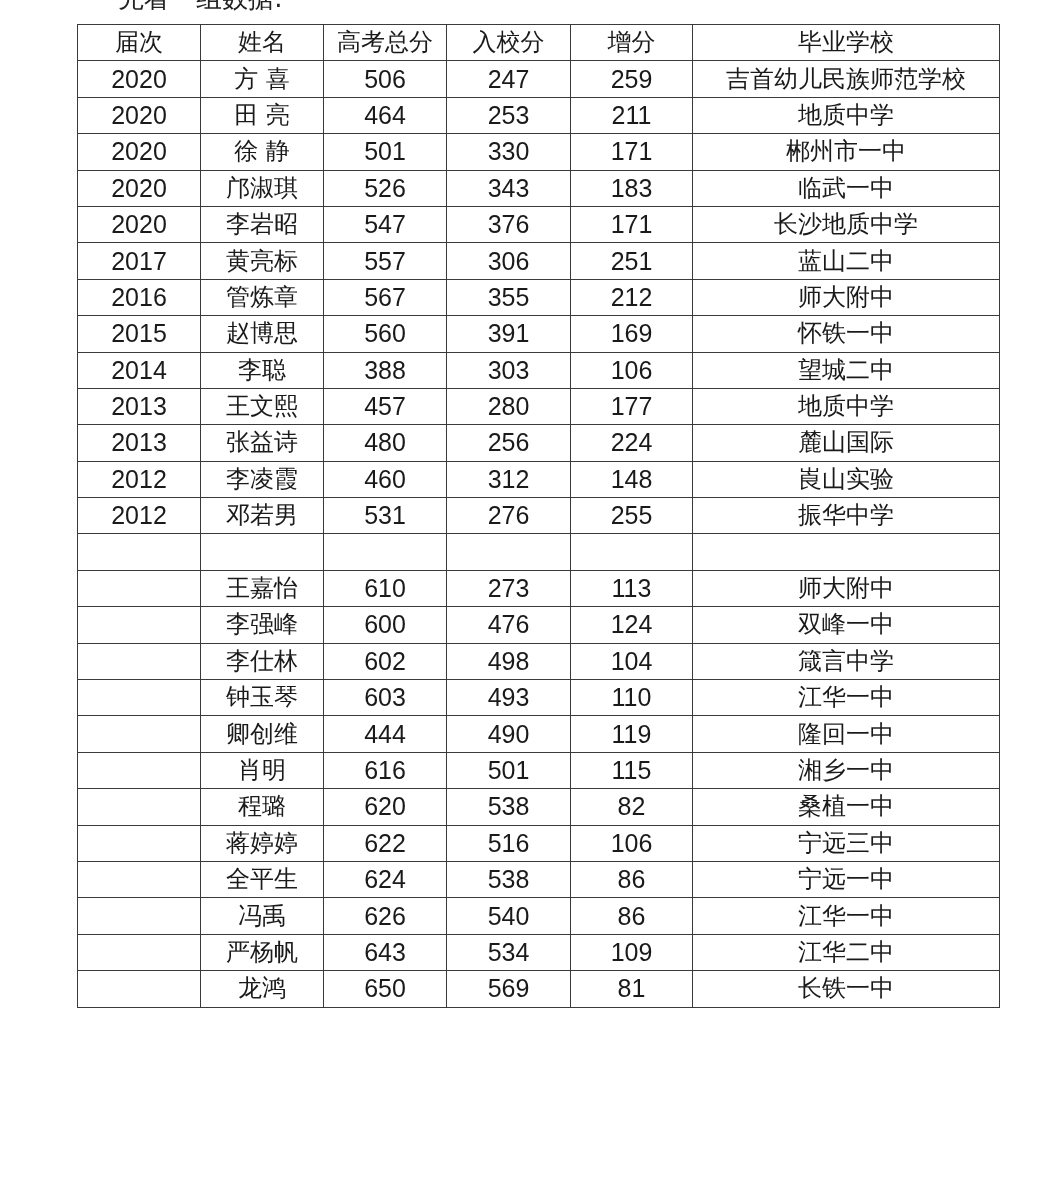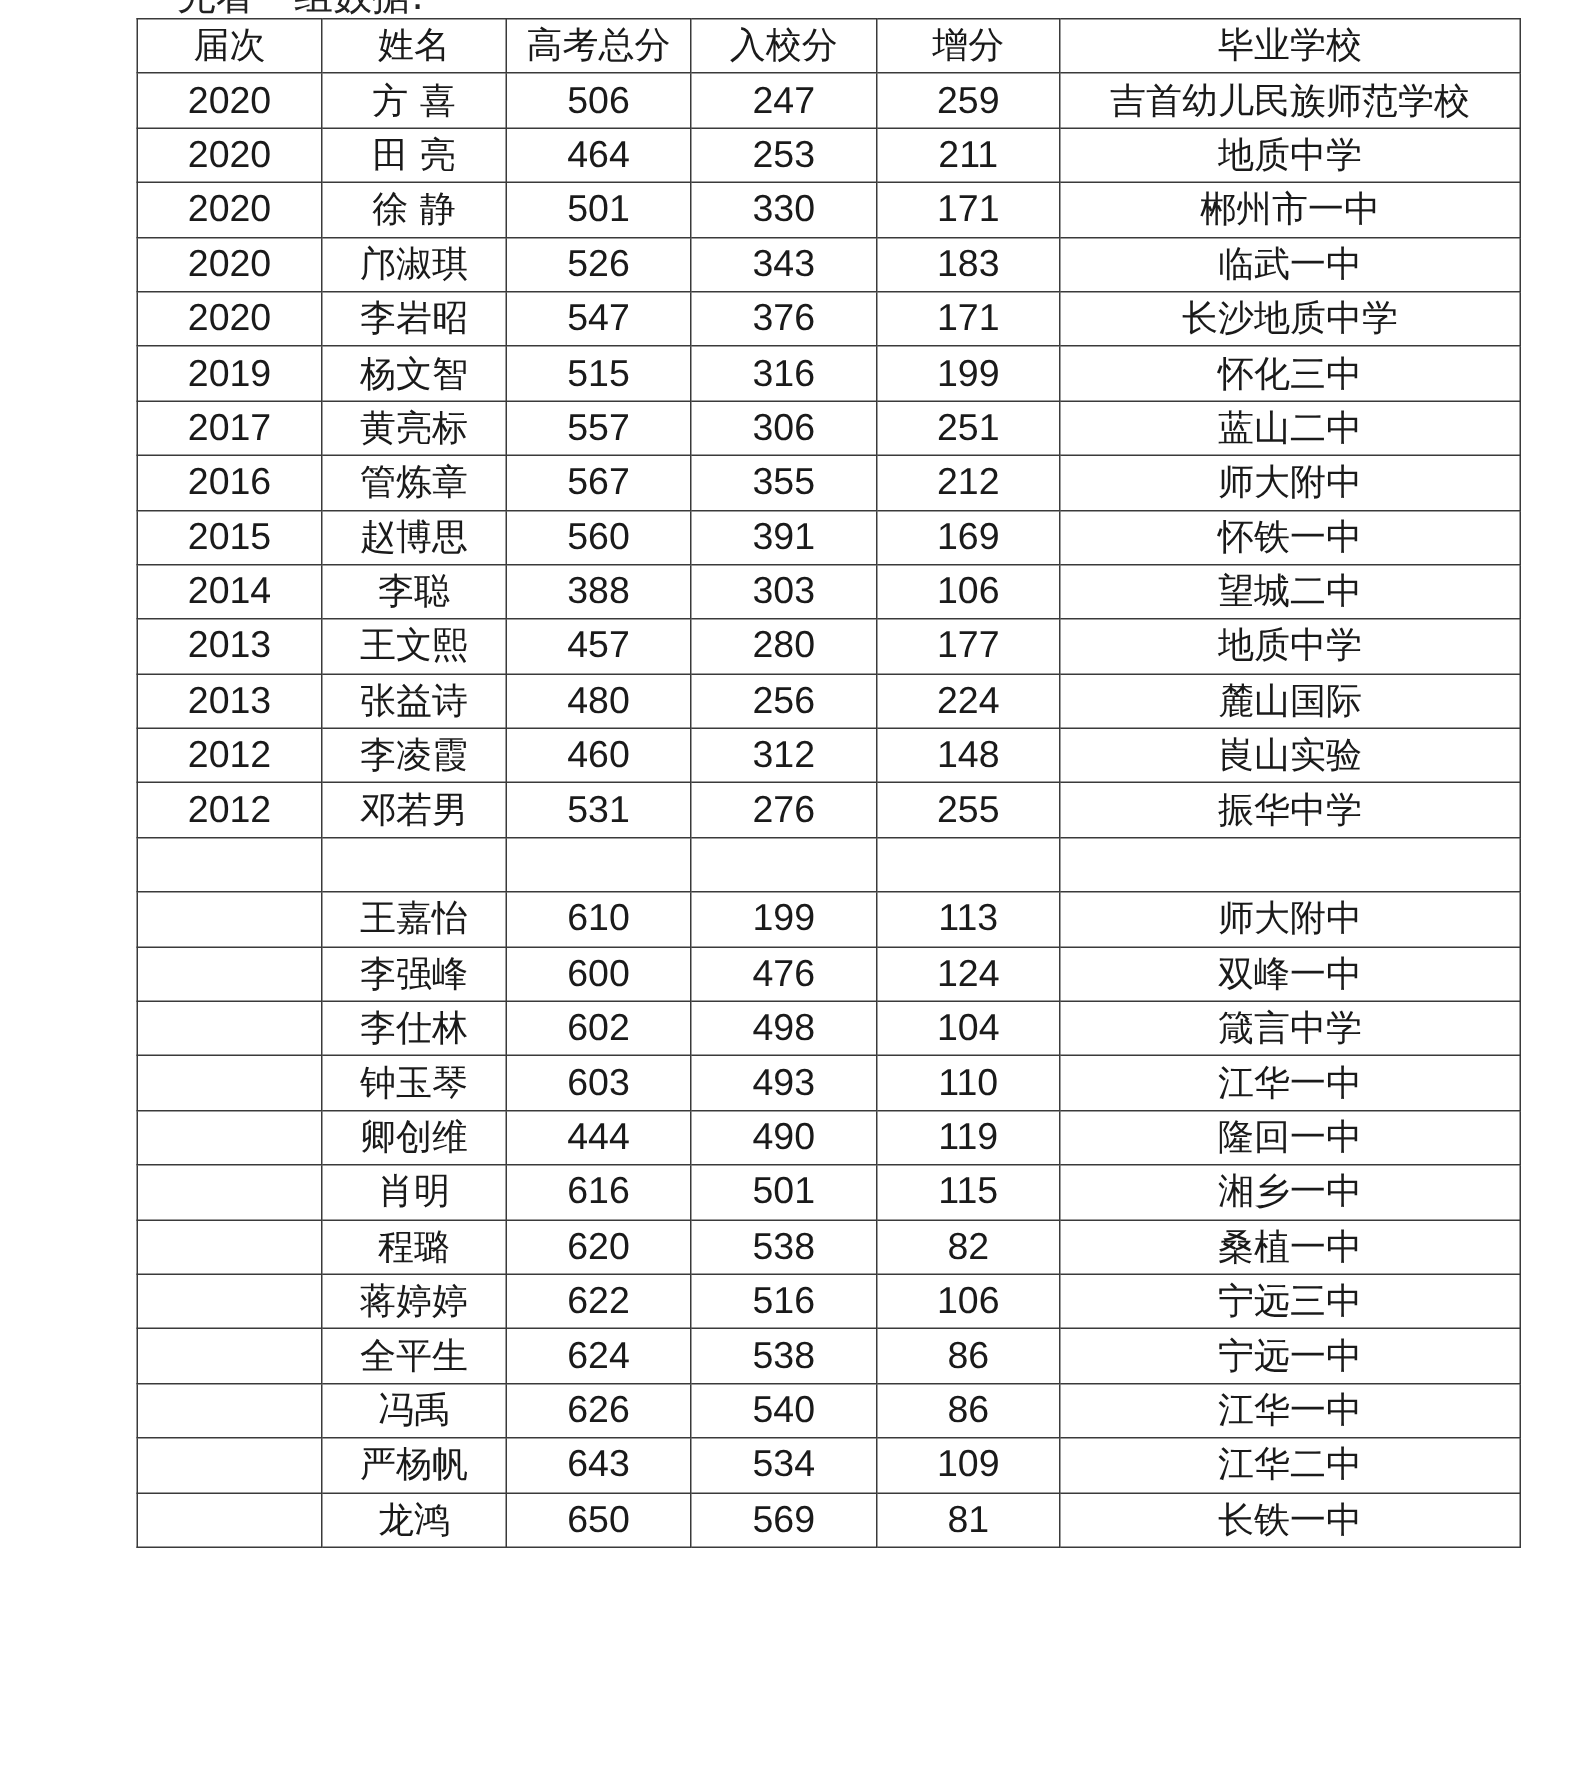--- a/index.html
+++ b/index.html
@@ -22,25 +22,24 @@
       height: 28px;
       font-size: 26px;
       line-height: 28px;
       color: #222;
       white-space: nowrap;
       overflow: hidden;
     }
     table.scores {
       position: absolute;
       left: 77px;
-      top: 12px;
+      top: 24px;
       border-collapse: collapse;
       table-layout: fixed;
       width: 922px;
-      margin-left: 14px;
     }
     table.scores col.c-year { width: 123px; }
     table.scores col.c-name { width: 123px; }
     table.scores col.c-total { width: 123px; }
     table.scores col.c-entry { width: 124px; }
     table.scores col.c-gain { width: 122px; }
     table.scores col.c-school { width: 307px; }
     table.scores th, table.scores td {
       border: 1.5px solid #3a3a3a;
       height: 35.4px;
@@ -117,28 +116,20 @@
       </tr>
       <tr>
         <td class="num">2020</td>
         <td>李岩昭</td>
         <td class="num">547</td>
         <td class="num">376</td>
         <td class="num">171</td>
         <td>长沙地质中学</td>
       </tr>
       <tr>
-        <td class="num">2019</td>
-        <td>杨文智</td>
-        <td class="num">515</td>
-        <td class="num">316</td>
-        <td class="num">199</td>
-        <td>怀化三中</td>
-      </tr>
-      <tr>
         <td class="num">2017</td>
         <td>黄亮标</td>
         <td class="num">557</td>
         <td class="num">306</td>
         <td class="num">251</td>
         <td>蓝山二中</td>
       </tr>
       <tr>
         <td class="num">2016</td>
         <td>管炼章</td>
@@ -200,21 +191,21 @@
         <td></td>
         <td class="num"></td>
         <td class="num"></td>
         <td class="num"></td>
         <td></td>
       </tr>
       <tr>
         <td class="num"></td>
         <td>王嘉怡</td>
         <td class="num">610</td>
-        <td class="num">199</td>
+        <td class="num">273</td>
         <td class="num">113</td>
         <td>师大附中</td>
       </tr>
       <tr>
         <td class="num"></td>
         <td>李强峰</td>
         <td class="num">600</td>
         <td class="num">476</td>
         <td class="num">124</td>
         <td>双峰一中</td>

